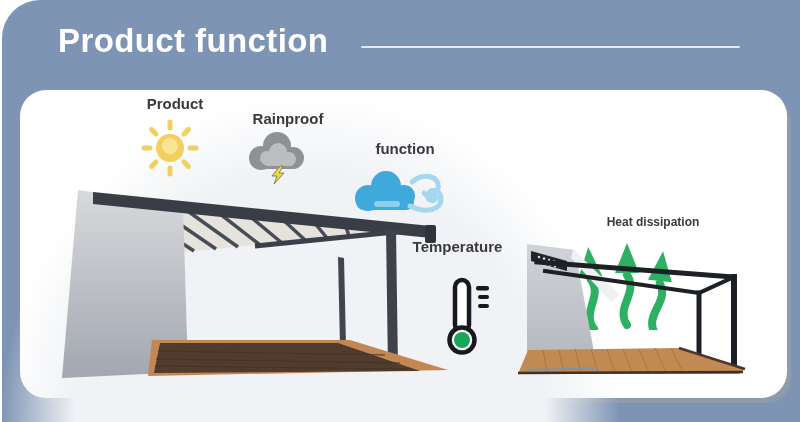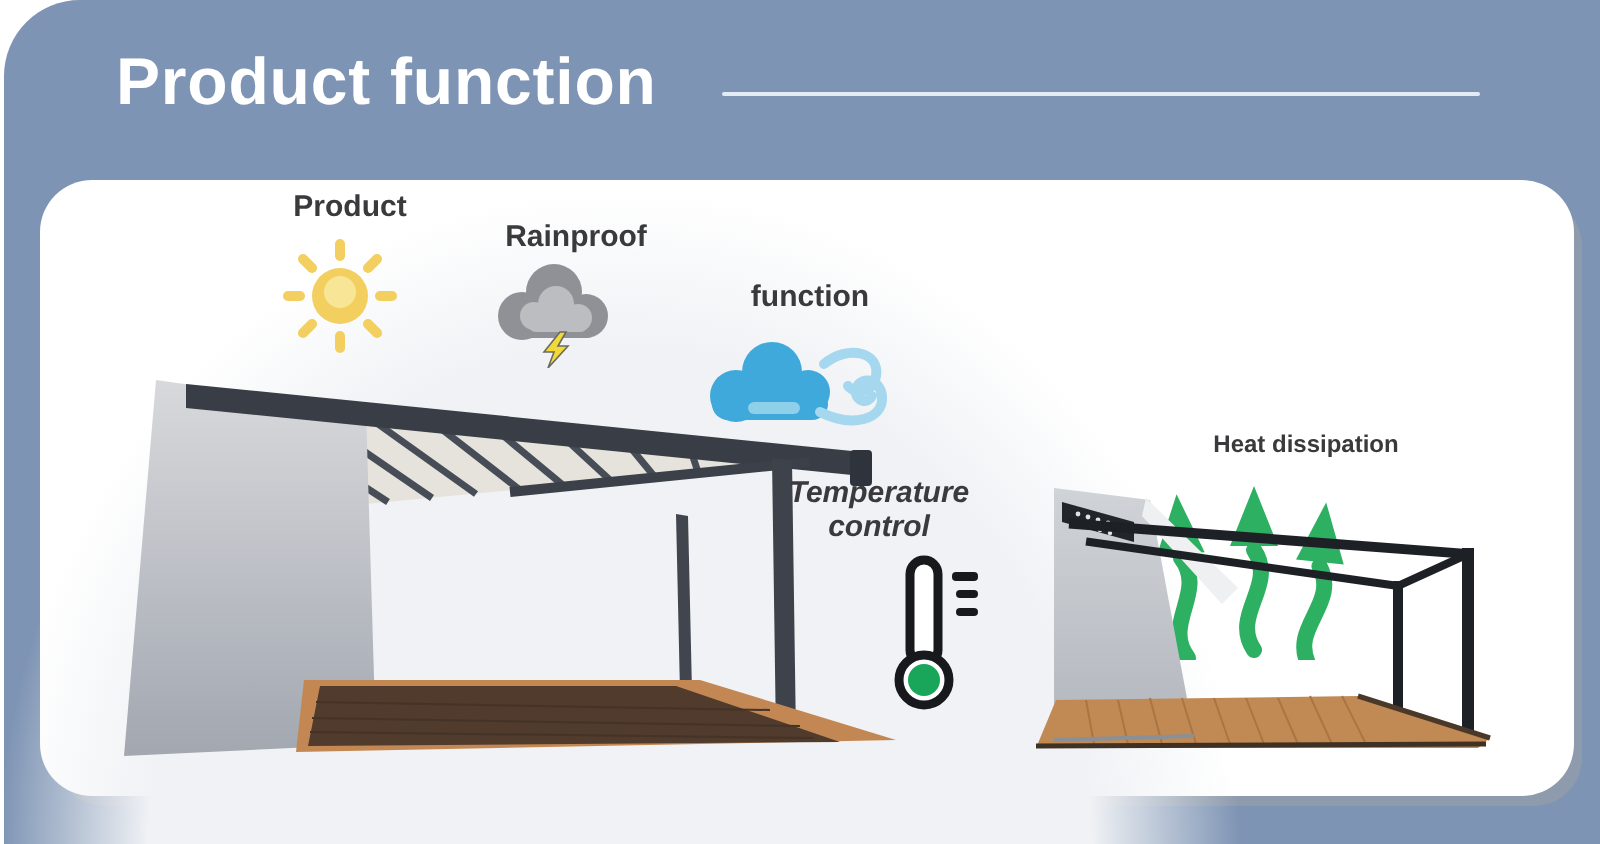--- a/index.html
+++ b/index.html
@@ -44,23 +44,22 @@
 
 <div class="page-title">Product function</div>
 <div class="title-rule"></div>
 
 <div class="card">
   <div class="halo"></div>
 
   <div class="feat-label" style="left:100px;top:5px;width:110px;">Product</div>
   <div class="feat-label" style="left:208px;top:20px;width:120px;">Rainproof</div>
   <div class="feat-label" style="left:320px;top:50px;width:130px;">function</div>
-  <div class="feat-label" style="left:352px;top:148px;width:135px;font-style:italic;">
+  <div class="feat-label" style="left:370px;top:148px;width:135px;">
     <div>Temperature</div>
-    <div>control</div>
   </div>
   <div class="feat-label" style="left:543px;top:126px;width:180px;font-size:12px;">Heat dissipation</div>
 
   <svg class="abs" style="left:118px;top:24px;" width="64" height="64" viewBox="0 0 64 64">
     <g stroke="#f2cf5e" stroke-width="5" stroke-linecap="round">
       <line x1="52" y1="34" x2="58" y2="34"></line>
       <line x1="46" y1="48" x2="50.5" y2="52.5"></line>
       <line x1="32" y1="54" x2="32" y2="60"></line>
       <line x1="18" y1="48" x2="13.5" y2="52.5"></line>
       <line x1="12" y1="34" x2="6" y2="34"></line>

